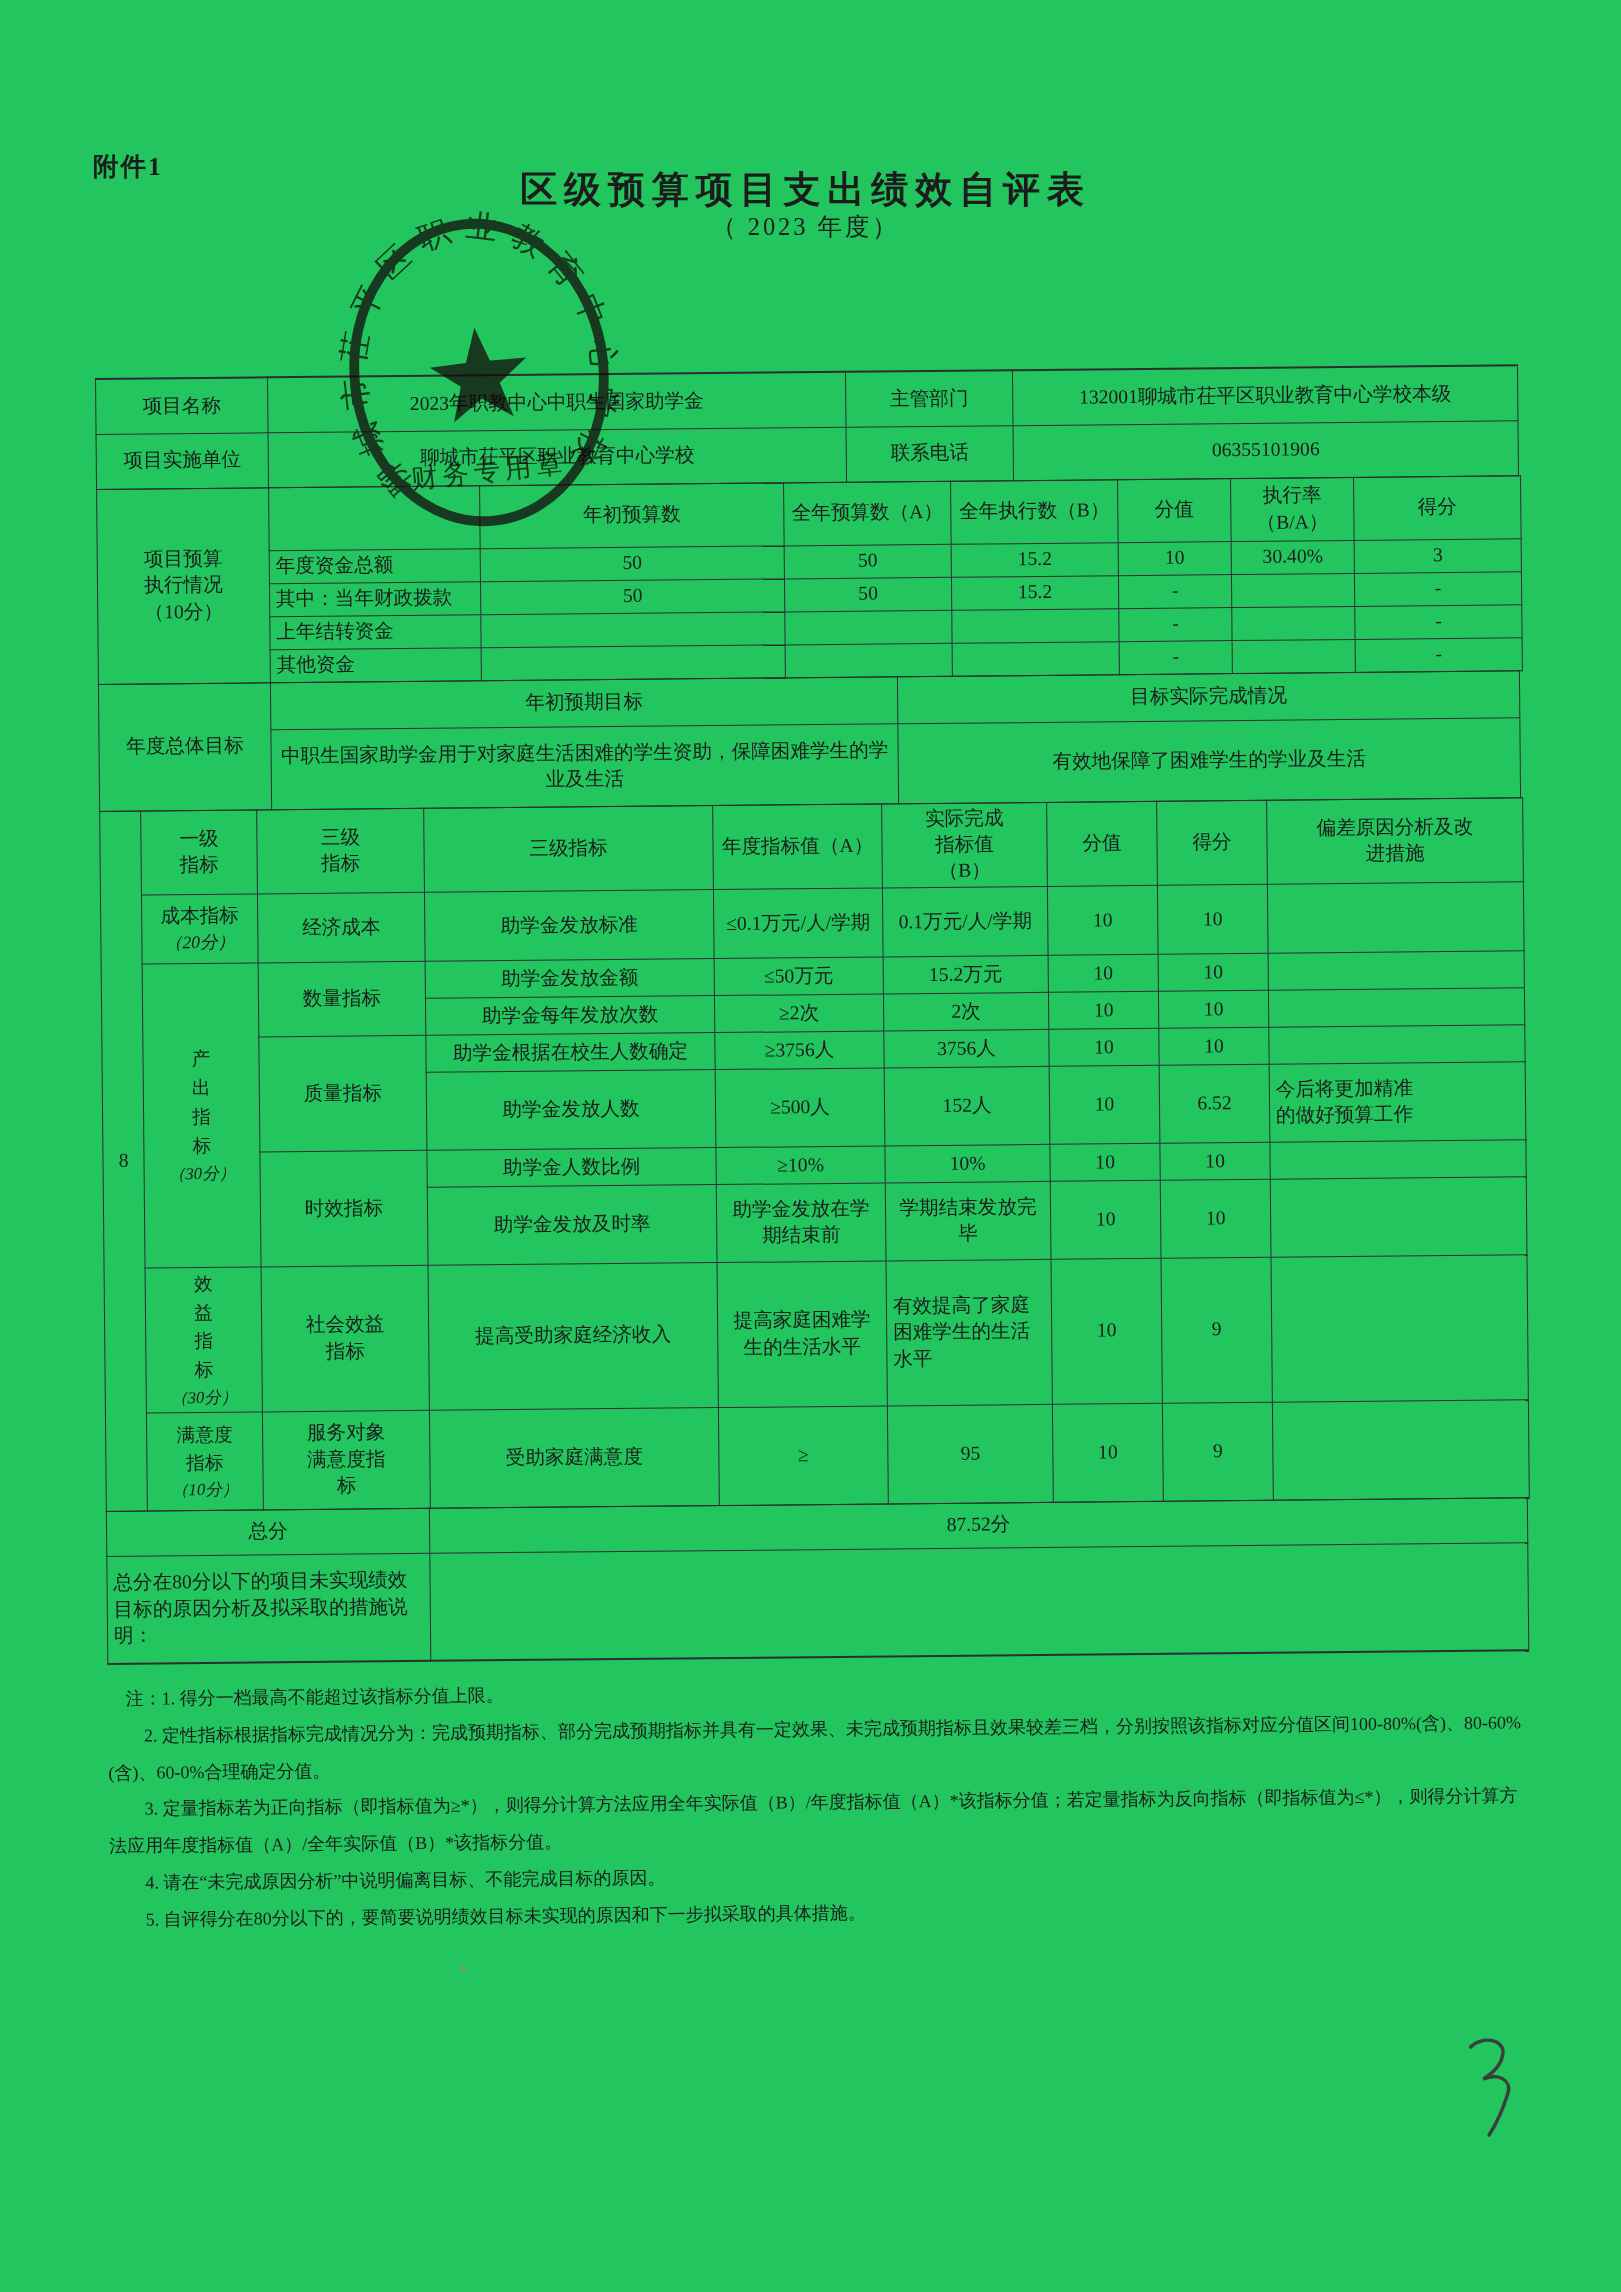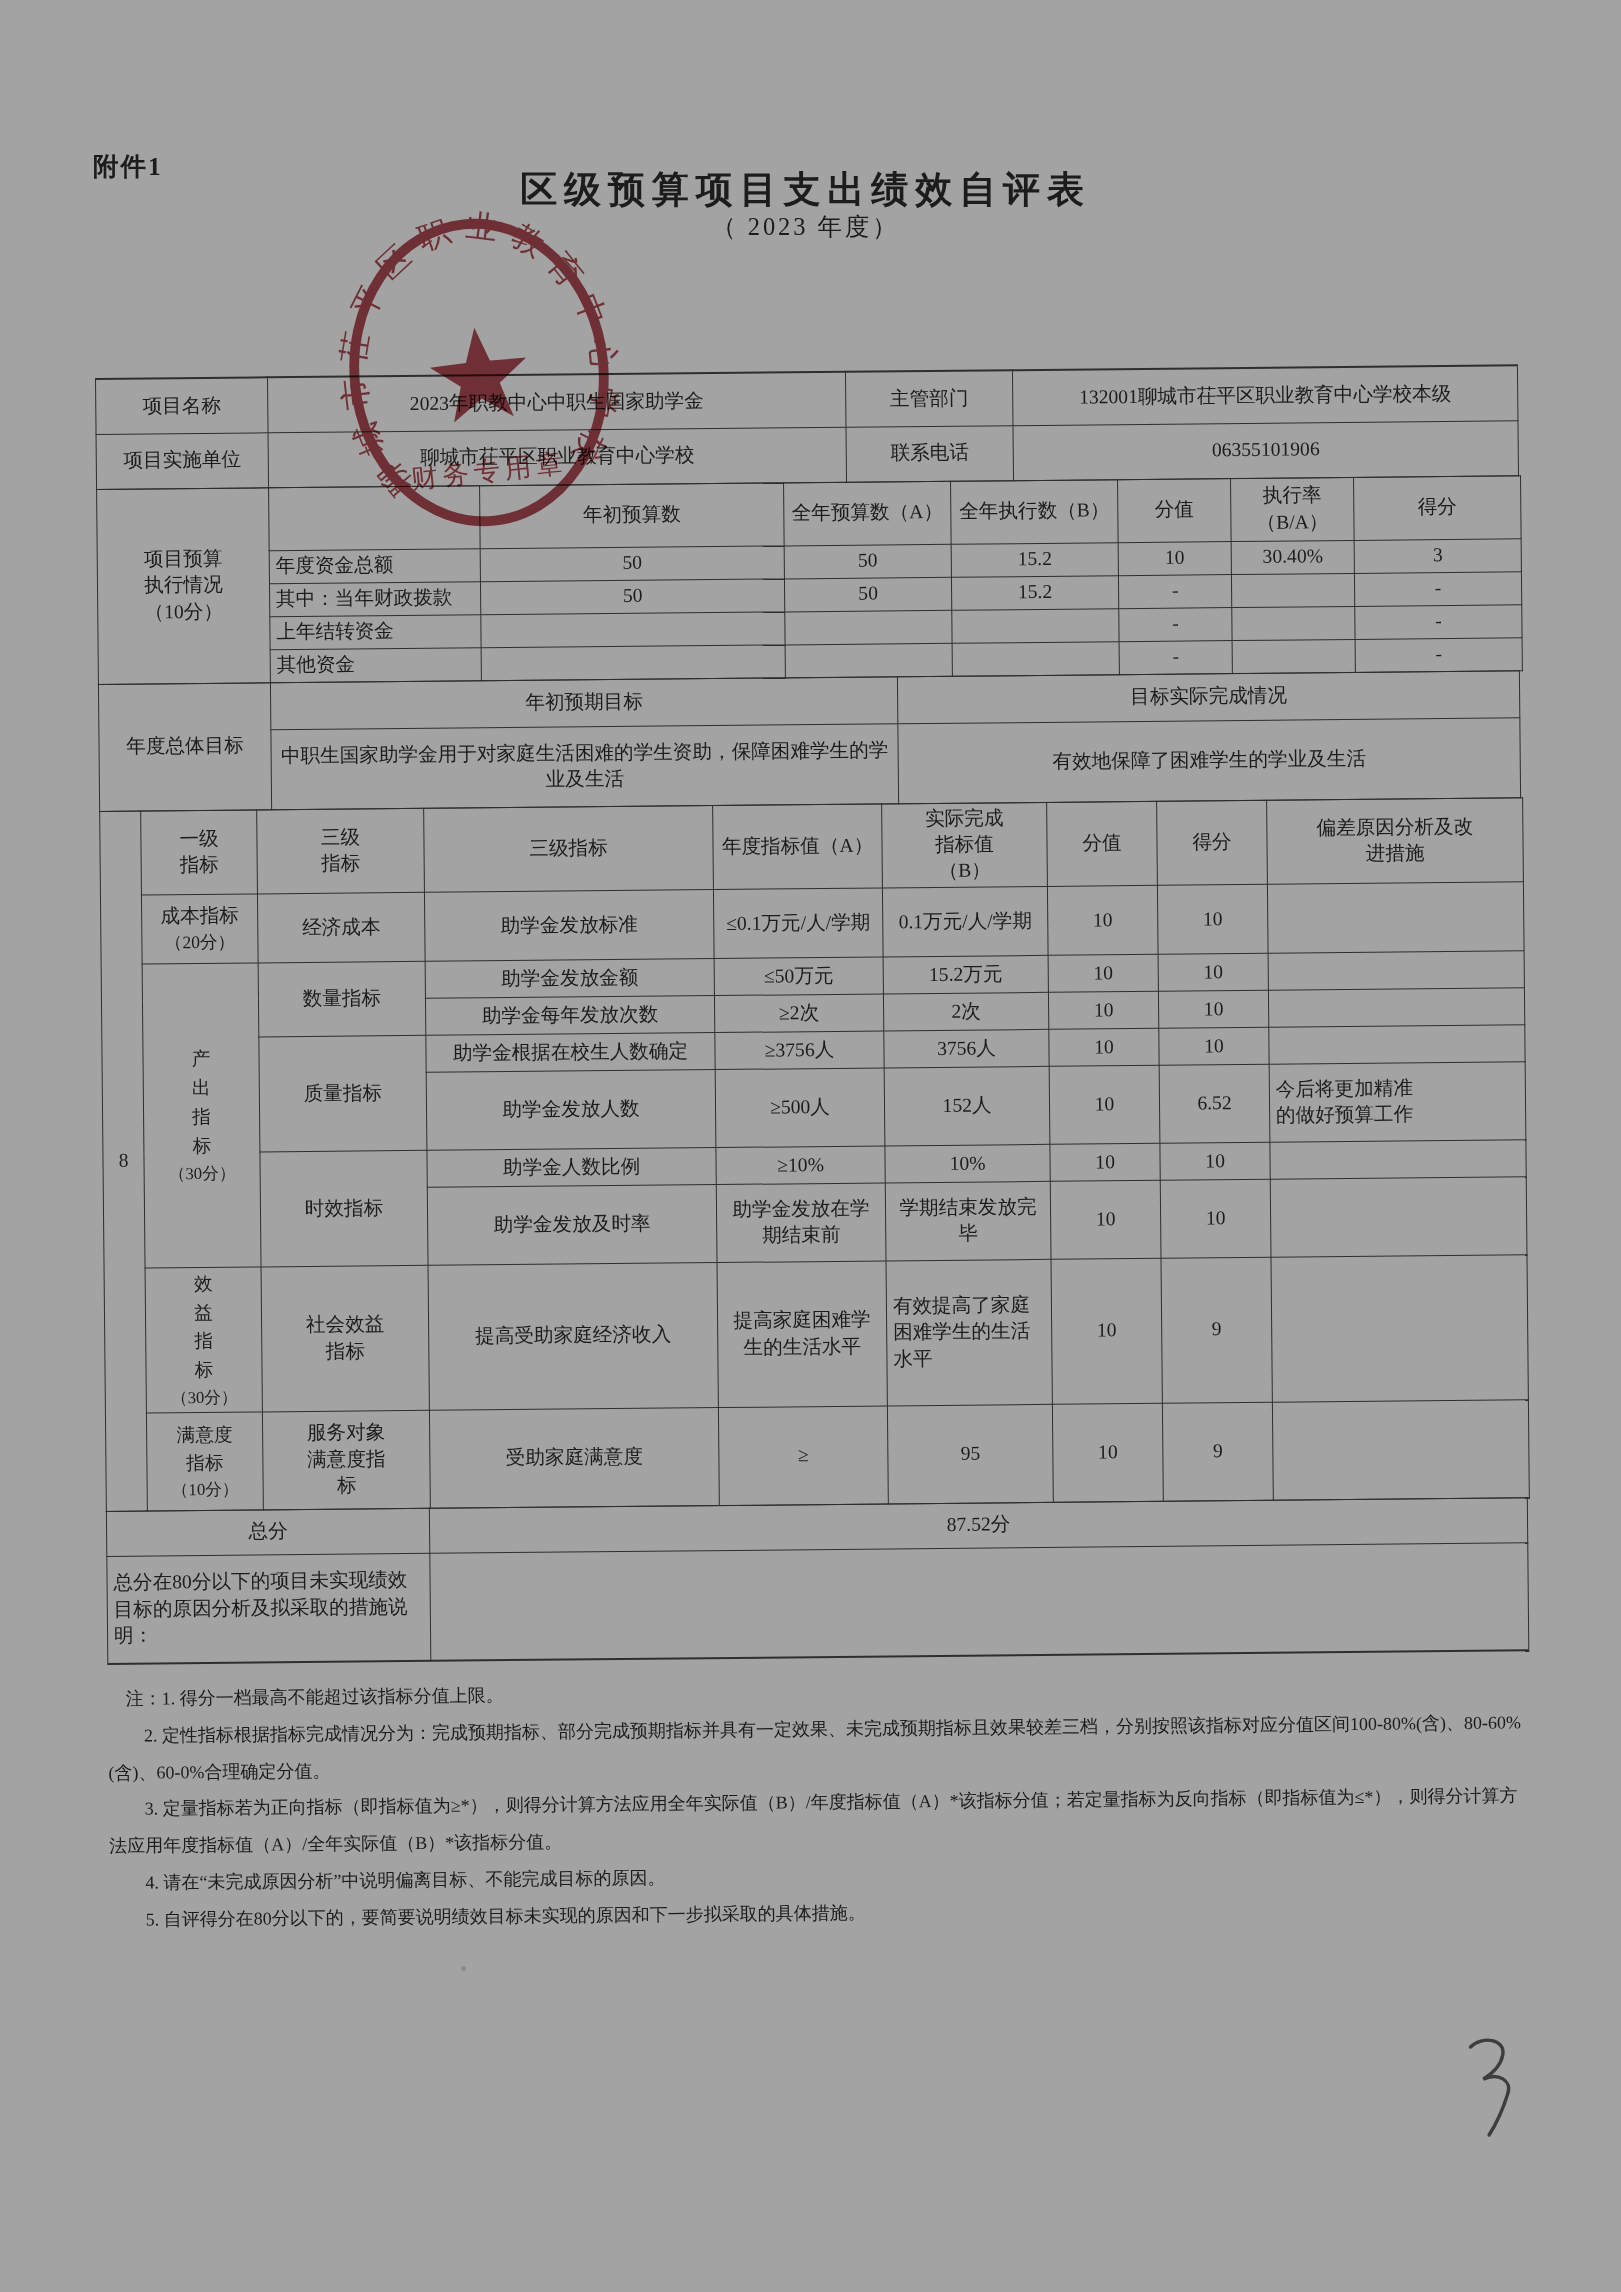--- a/index.html
+++ b/index.html
@@ -1,20 +1,20 @@
 <!DOCTYPE html>
 <html><head>
 <meta charset="utf-8">
 <style>
   html,body{margin:0;padding:0;background:#e8e8e8;}
   .page{
     position:relative;
     width:1621px;height:2293px;
     margin:0 auto;
-    background:#a3a3a3;
+    background:#22c55e;
     overflow:hidden;
     font-family:"Liberation Serif","DejaVu Serif",serif;
     color:#1c1c1c;
   }
   .attachment{position:absolute;top:149px;left:93px;font-size:25.5px;font-weight:bold;letter-spacing:2px;}
   .title{position:absolute;top:165px;left:95px;width:1421px;text-align:center;font-size:37px;font-weight:bold;letter-spacing:6.9px;}
   .subtitle{position:absolute;top:210px;left:95px;width:1421px;text-align:center;font-size:24.5px;letter-spacing:2.9px;}
   .unit-note{position:absolute;top:323px;left:95px;width:1421px;text-align:right;font-size:20.6px;}
 
   .sheet{position:absolute;top:378px;left:95px;width:1425px;transform:rotate(-0.55deg);transform-origin:0 0;}
@@ -40,21 +40,21 @@
 
   .wrapspan{display:inline-block;vertical-align:middle;}
   .w44{width:4.4em;}
   .w25{width:2.5em;}
   .w45{width:4.5em;}
   .w85{width:8.5em;}
   .w75{width:7.5em;}
   .v-stack{display:flex;flex-direction:column;align-items:center;gap:2px;}
   .v-stack .chars{display:inline-block;width:1.15em;word-break:break-all;line-height:1.55;font-size:18.6px;}
   .v-stack .chars3{display:inline-block;width:3.4em;word-break:break-all;line-height:1.5;font-size:18.6px;}
-  .v-stack .sub{white-space:nowrap;font-size:16.7px;}
+  .v-stack .sub{white-space:nowrap;font-size:16.7px;font-style:italic;}
   .two-line .sub{font-size:17.6px;}
 
   .notes{margin-top:15.7px;width:1423px;font-size:18px;line-height:2.05;}
   .notes p{margin:0;}
   .notes p.first{text-indent:1em;}
   .notes p.rest{text-indent:2em;}
 
   .seal{
     position:absolute;top:194px;left:331px;
     transform:rotate(-6deg);

